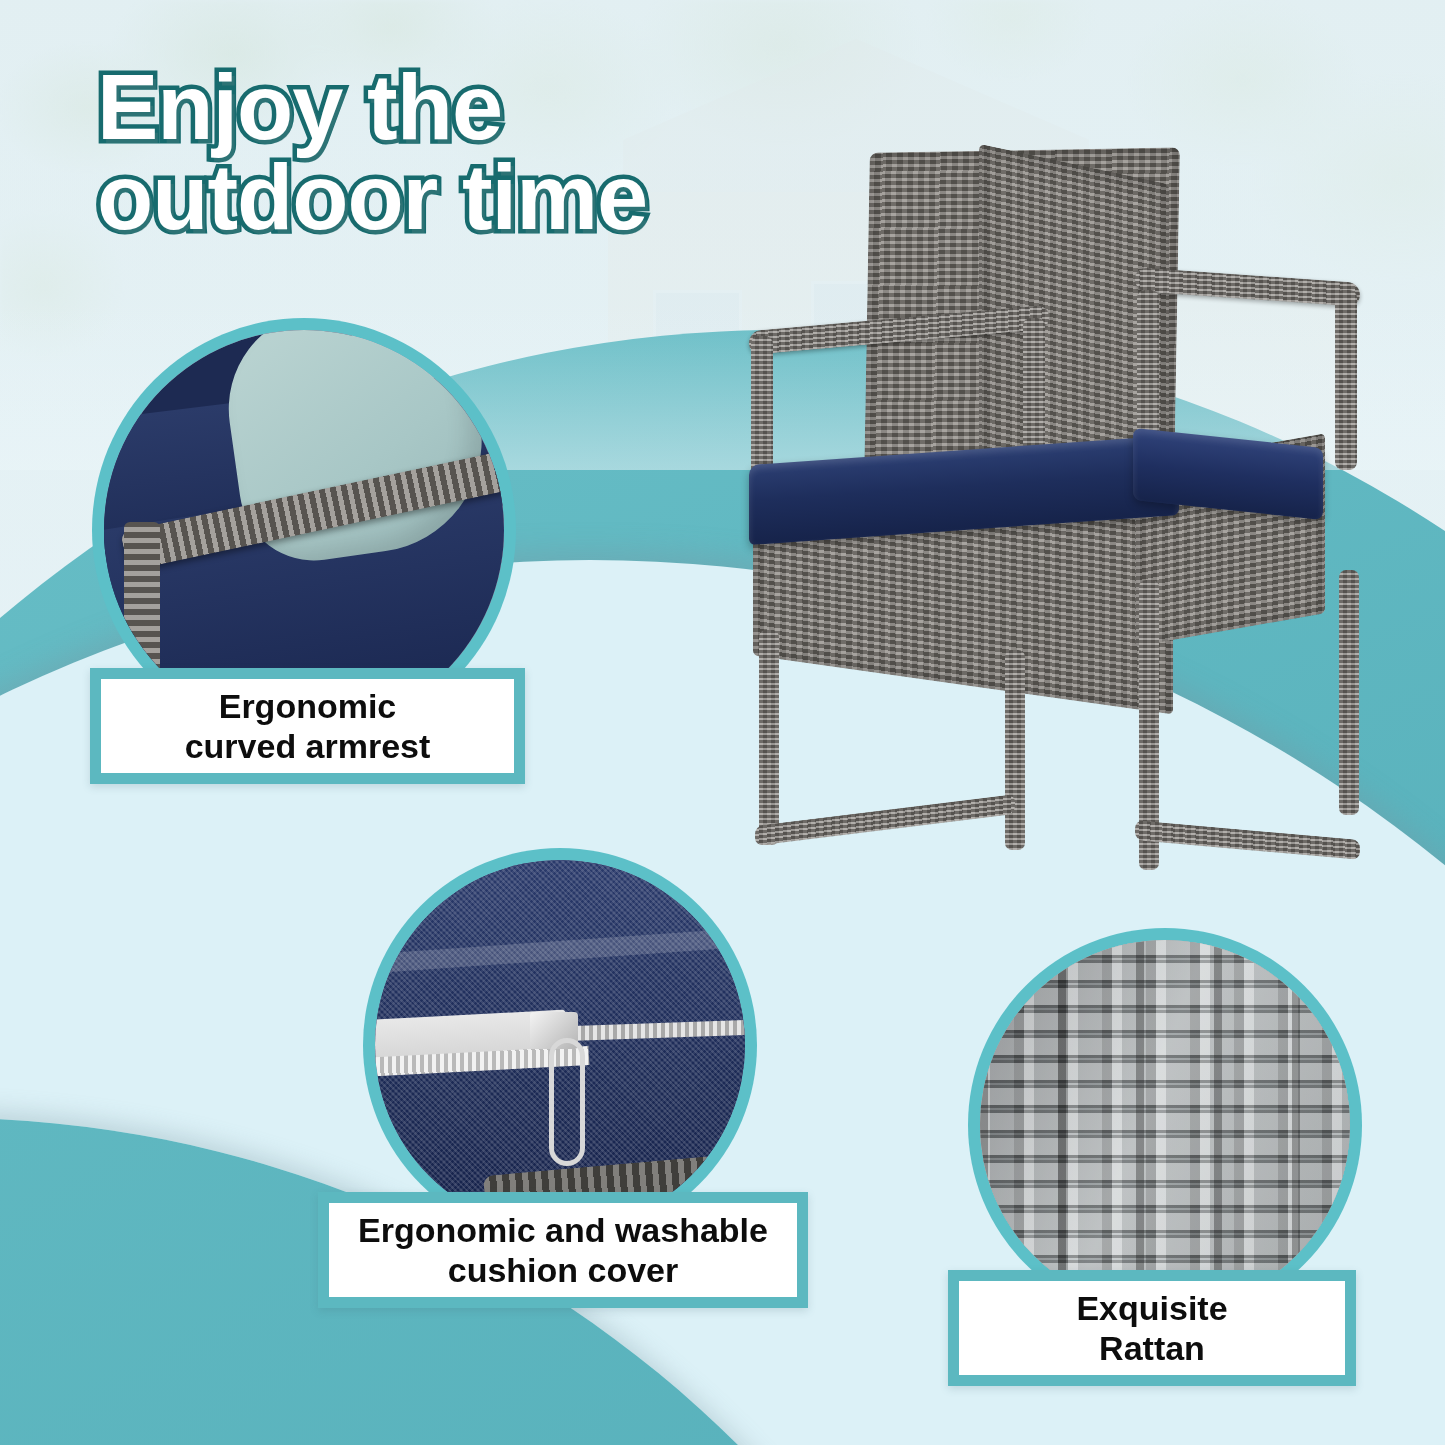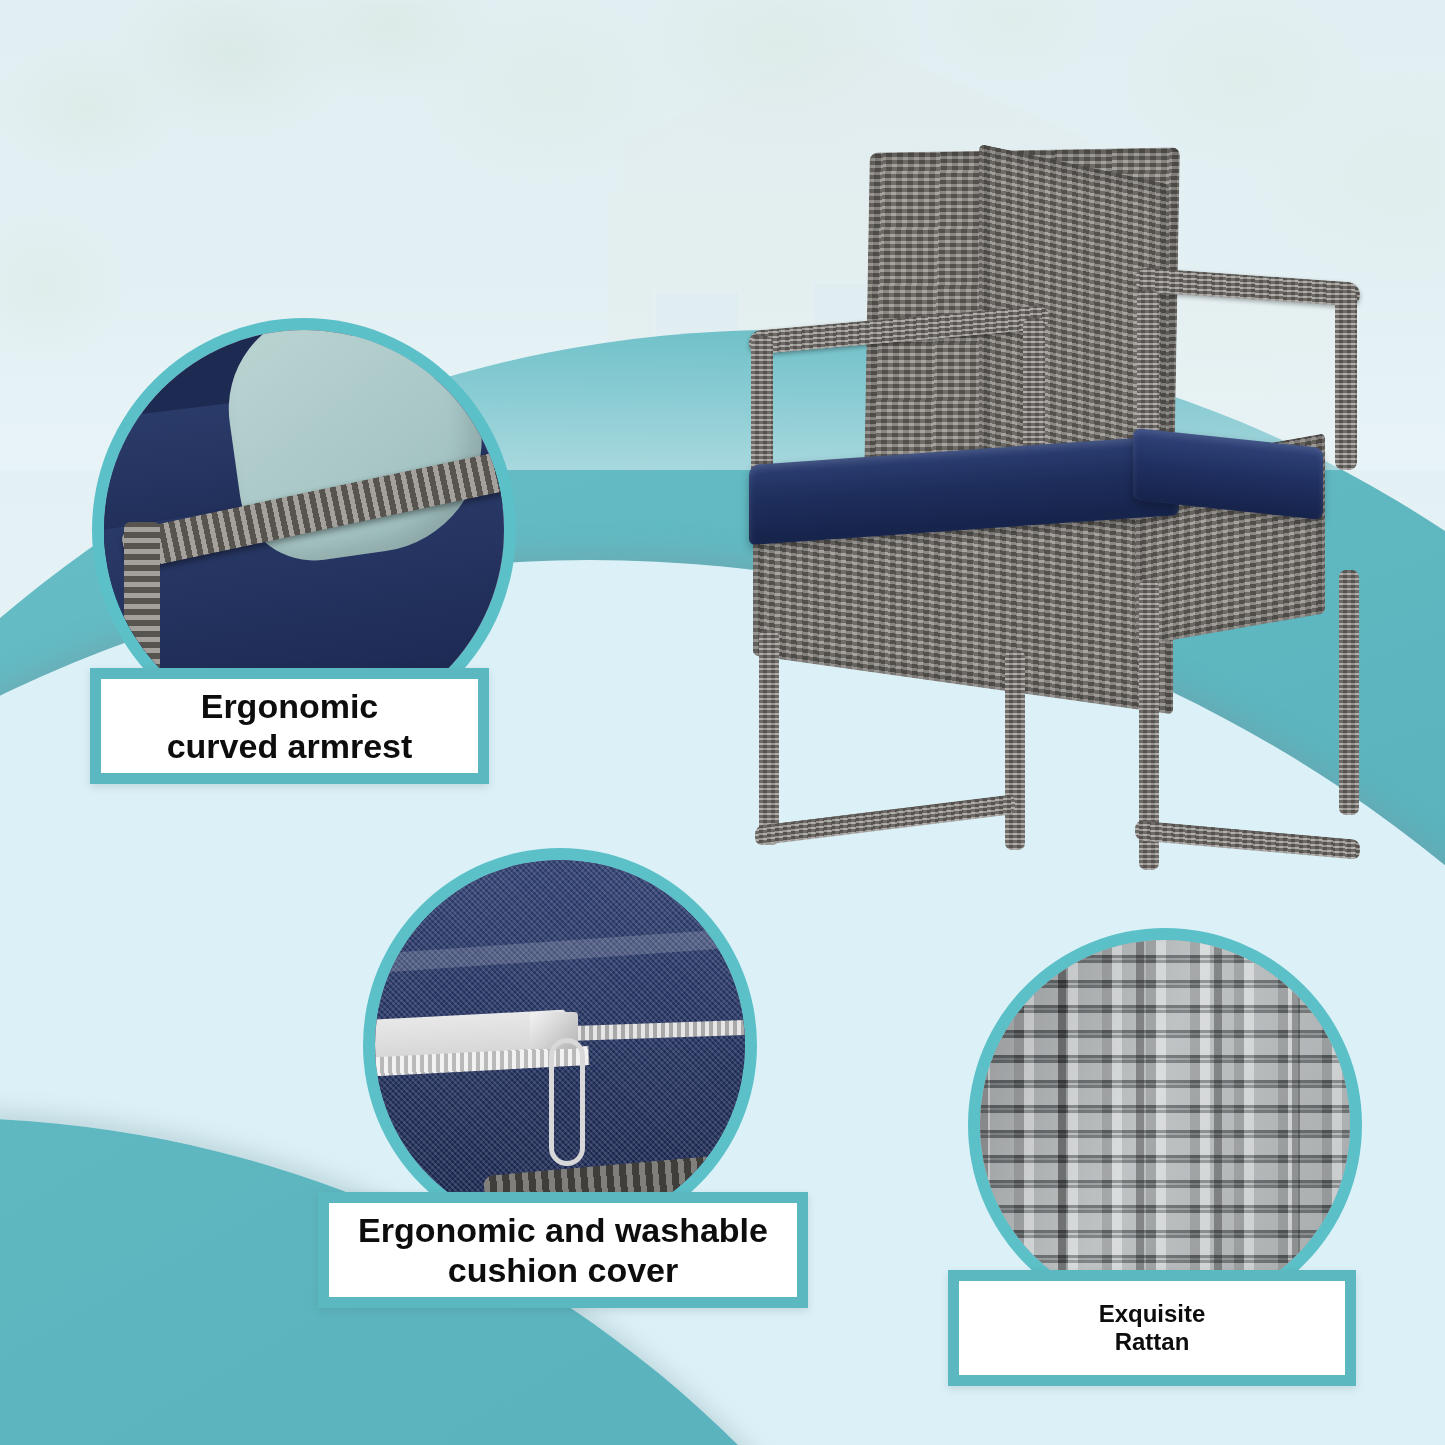--- a/index.html
+++ b/index.html
@@ -328,23 +328,23 @@
     border:11px solid #5cb8c0;
     box-sizing:border-box;
     display:flex;align-items:center;justify-content:center;
     text-align:center;
     font-weight:700;
     color:#0d0d0d;
     line-height:1.18;
     box-shadow:0 3px 8px rgba(60,100,110,.18);
     white-space:pre-line;
   }
-  .l-armrest{left:90px;top:668px;width:399px;height:116px;font-size:34px;}
+  .l-armrest{left:90px;top:668px;width:435px;height:116px;font-size:34px;}
   .l-zipper{left:318px;top:1192px;width:490px;height:116px;font-size:34px;}
-  .l-rattan{left:948px;top:1270px;width:408px;height:116px;font-size:24px;}
+  .l-rattan{left:948px;top:1270px;width:408px;height:116px;font-size:34px;}
 </style>
 </head>
 <body>
 
 <div class="canvas">
 
   <div class="bg-photo">
     <div class="bg-trees"></div>
     <div class="bg-house">
       <div class="roof"></div>
@@ -364,20 +364,22 @@
     </div>
     <div class="bg-shrubs"></div>
     <div class="bg-veil"></div>
   </div>
 
   <div class="swoosh-teal"></div>
   <div class="swoosh-mint"></div>
   <div class="swoosh-bottom"></div>
   <div class="top-fade"></div>
 
+  <div class="headline">Enjoy the
+outdoor time</div>
 
   <div class="chair">
     <div class="back rattan"></div>
     <div class="back-side rattan"></div>
     <div class="arm-l-top rattan-fine"></div>
     <div class="arm-r-top rattan-fine"></div>
     <div class="arm-l-post rattan-fine"></div>
     <div class="arm-l-post2 rattan-fine"></div>
     <div class="arm-r-post rattan-fine"></div>
     <div class="arm-r-post2 rattan-fine"></div>

